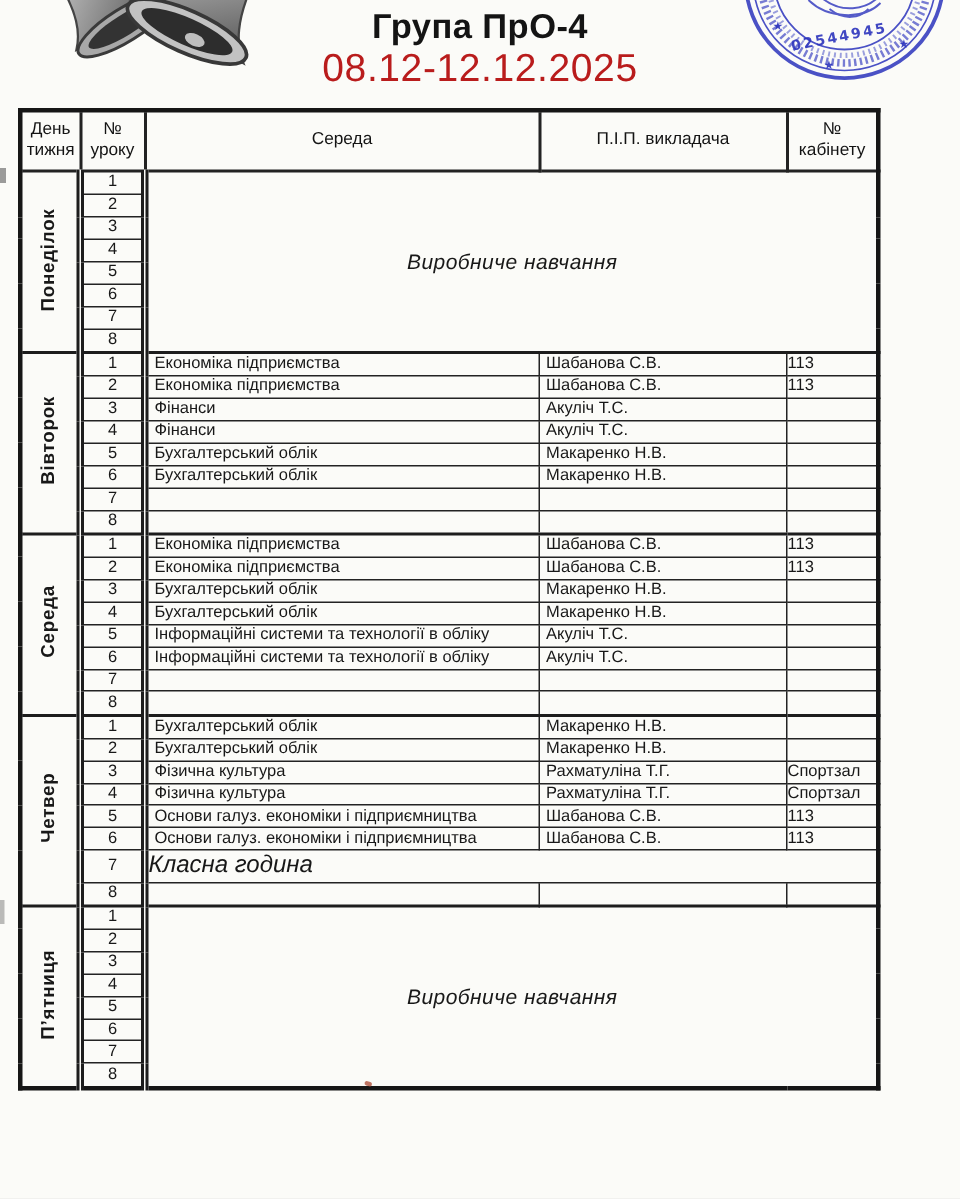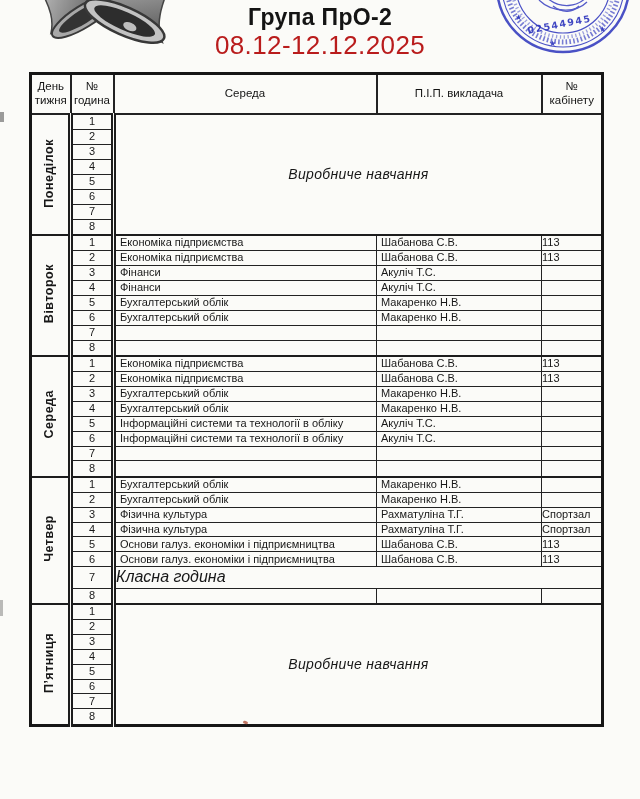--- a/index.html
+++ b/index.html
@@ -9,21 +9,21 @@
     overflow:hidden;margin:0 auto;
   }
   
   .titles{position:absolute;top:5px;left:0;right:0;text-align:center;line-height:1.1;}
   .title-main{font-size:23px;font-weight:700;letter-spacing:.3px;color:#141414;}
   .title-date{font-size:26px;font-weight:400;letter-spacing:.4px;color:#b91c1c;margin-top:1px;}
   .bells{position:absolute;left:28px;top:0;}
   .stamp{position:absolute;left:487px;top:0;}
   
   table.sched{
-    position:absolute;left:29px;top:72px;width:572px;height:655px;
+    position:absolute;left:12px;top:72px;width:572px;height:655px;
     border-collapse:collapse;table-layout:fixed;
     border:3px solid #161616;
   }
   .sched th,.sched td{border:1.5px solid #232323;padding:0;overflow:hidden;}
   .sched th{
     border-width:2.5px;font-weight:400;font-size:11.5px;line-height:1.18;
     height:38px;text-align:center;white-space:normal;color:#141414;
   }
   .sched td{font-size:11px;line-height:1.05;white-space:nowrap;}
   td.day{
@@ -68,21 +68,21 @@
     </g>
     <g transform="rotate(24 100 16)">
       <path d="M70,-30 C70,-2 64,10 56,18 L142,26 C132,16 126,2 126,-26 Z" fill="url(#mg)" stroke="#444" stroke-width="1.5"></path>
       <ellipse cx="99" cy="22" rx="43" ry="14" fill="#c2c2c2" stroke="#383838" stroke-width="2.5"></ellipse>
       <ellipse cx="99" cy="22" rx="33" ry="9" fill="#2d2d2d"></ellipse>
       <ellipse cx="106" cy="25" rx="7" ry="4" fill="#d8d8d8" opacity="0.85"></ellipse>
     </g>
   </svg>
 
   <div class="titles">
-    <div class="title-main">Група ПрО-2</div>
+    <div class="title-main">Група ПрО-4</div>
     <div class="title-date">08.12-12.12.2025</div>
   </div>
 
   <svg class="stamp" width="152" height="66" viewBox="0 0 152 66" aria-hidden="true">
     <g fill="none" stroke="#2c34bd" opacity="0.85">
       <circle cx="76" cy="-14" r="66" stroke-width="2.5"></circle>
       <circle cx="76" cy="-14" r="61" stroke-width="1.1"></circle>
       <circle cx="76" cy="-14" r="47" stroke-width="1.2"></circle>
       <circle cx="76" cy="-14" r="56" stroke-width="5" stroke-dasharray="1.6 2.2" opacity="0.75"></circle>
       <circle cx="76" cy="-14" r="51" stroke-width="3.5" stroke-dasharray="1.3 2.6" opacity="0.55"></circle>
@@ -104,21 +104,21 @@
     <colgroup>
       <col style="width:40px">
         <col style="width:43px">
         <col style="width:263px">
         <col style="width:165px">
         <col style="width:61px">
     </colgroup>
     <thead>
       <tr>
         <th>День тижня</th>
-        <th>№ година</th>
+        <th>№ уроку</th>
         <th>Середа</th>
         <th>П.І.П. викладача</th>
         <th>№ кабінету</th>
       </tr>
     </thead>
     <tbody>
 
       <tr class="sec">
         <td class="day" rowspan="8"><span class="vert">Понеділок</span></td>
         <td class="num">1</td>

